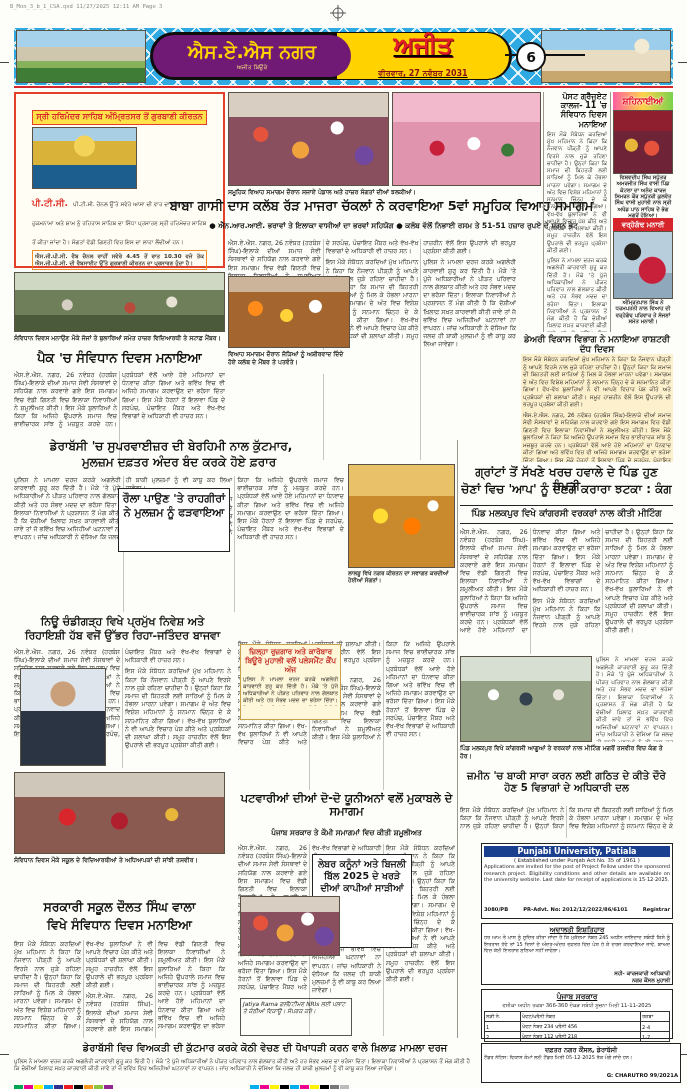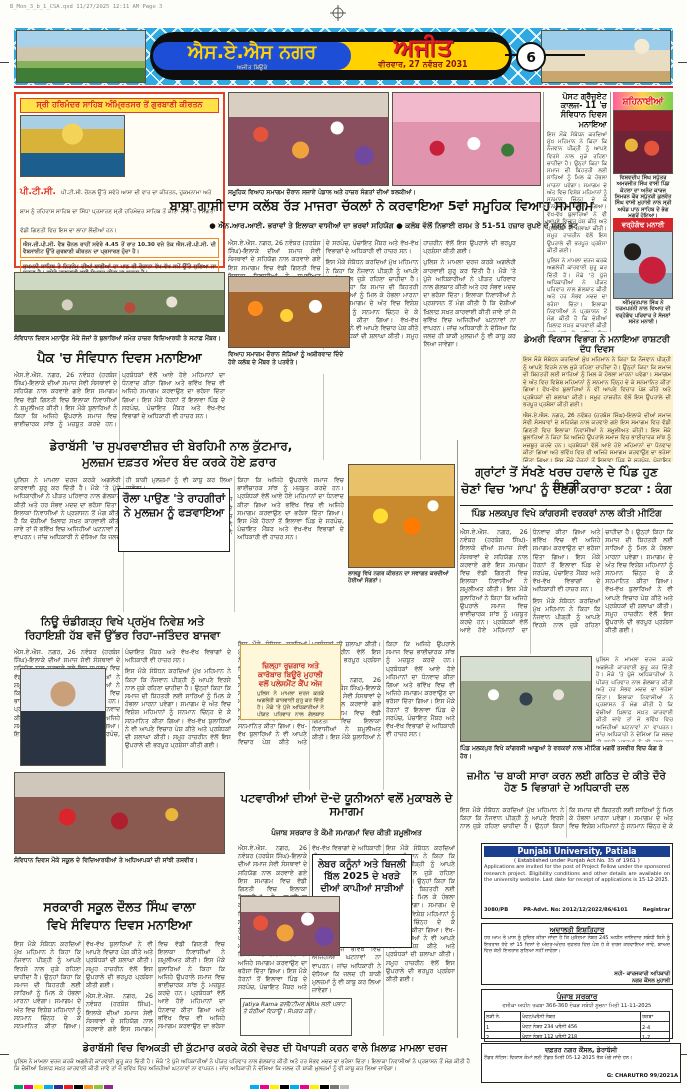--- a/index.html
+++ b/index.html
@@ -17,30 +17,30 @@
   .vrule{background:#9a968c;width:1px;}
   
   #masthead{left:14px;top:28px;width:659px;height:57px;background:
     repeating-linear-gradient(45deg,rgba(255,255,255,.8) 0 2px,transparent 2px 13px),
     repeating-linear-gradient(-45deg,rgba(255,255,255,.8) 0 2px,transparent 2px 13px),
     #2fa9e1;}
   #m-rule{left:14px;top:86px;width:659px;height:2px;background:#d6252b;}
   .ph-mast-left{background:linear-gradient(180deg,#a6d2ec 0 32%,#cfc6ae 32% 58%,#86b25c 58% 72%,#3f7c35 72%);}
   .ph-mast-right{background:radial-gradient(circle at 78% 30%,#f2ead2 0 7px,transparent 8px),linear-gradient(180deg,#9ccdea 0 38%,#e8ddc2 38% 78%,#c8a76e 78%);}
   #m-pill{left:150px;top:32px;width:362px;height:48px;background:#0e0e0e;border-radius:26px;display:flex;align-items:center;padding:3px;box-sizing:border-box;}
-  #m-red{width:198px;height:28px;background:#1d4ed8;border-radius:22px;display:flex;flex-direction:column;align-items:center;justify-content:center;z-index:2;}
+  #m-red{width:198px;height:42px;background:#701a75;border-radius:22px;display:flex;flex-direction:column;align-items:center;justify-content:center;z-index:2;}
   #m-ed{color:#ffd200;font-weight:bold;font-size:19px;line-height:1;}
   #m-ed-sub{color:#ffe680;font-size:6px;margin-top:2px;}
-  #m-yel{flex:1;height:28px;margin-left:-14px;background:#ffd200;border-radius:0 22px 22px 0;display:flex;flex-direction:column;align-items:center;justify-content:flex-end;}
+  #m-yel{flex:1;height:46px;margin-left:-14px;background:#ffd200;border-radius:0 22px 22px 0;display:flex;flex-direction:column;align-items:center;justify-content:space-between;text-decoration:underline;}
   #m-brand{color:#e31e25;font-weight:bold;font-size:24px;line-height:1;text-shadow:1px 1px 0 #7a0d10;}
   #m-date{color:#8c1114;font-weight:bold;font-size:8px;margin-top:1px;}
   #m-circle{left:516px;top:42px;width:26px;height:26px;background:#fff;border:2px solid #111;border-radius:50%;display:flex;align-items:center;justify-content:center;font-weight:bold;font-size:14px;color:#111;z-index:3;}
   #m-line{left:505px;top:54px;width:80px;height:2px;background:#111;}
   
-  #promo{left:14px;top:92px;width:211px;height:176px;border:2px solid #e2402a;background:#fffdf4;box-sizing:border-box;padding:4px;}
+  #promo{left:14px;top:92px;width:211px;height:176px;border:2px solid #e2402a;background:#fffdf4;box-sizing:border-box;padding:16px;}
   #promo-title{background:#ffe24a;border:1px solid #e2402a;color:#d6252b;font-weight:bold;font-size:8px;text-align:center;padding:2px 1px;line-height:1.1;}
   .redlbl{color:#e22a1f;font-weight:bold;font-size:9px;}
   .promo-note{border:1px solid #f08c28;padding:2px;font-size:5.5px;font-weight:bold;color:#3a342a;margin-top:2px;line-height:1.25;text-align:justify;}
   .ph-golden{background:radial-gradient(circle at 50% 30%,#f4d458 0 10px,transparent 11px),linear-gradient(180deg,#a8cfe4 0 22%,#d9b23a 22% 62%,#1c5e8e 62%);}
   
   .ph-pec{background:radial-gradient(circle at 25% 55%,#d6d0c4 0 5px,transparent 6px),radial-gradient(circle at 55% 60%,#b84a3a 0 5px,transparent 6px),radial-gradient(circle at 75% 50%,#e8e2d4 0 5px,transparent 6px),linear-gradient(180deg,#cfd8c2 0 30%,#6e7f5a 30% 72%,#4c5a3c 72%);}
   .ph-crowd-a{background:radial-gradient(circle at 20% 45%,#e5533c 0 7px,transparent 8px),radial-gradient(circle at 45% 62%,#f0a23c 0 8px,transparent 9px),radial-gradient(circle at 68% 38%,#fff 0 6px,transparent 7px),radial-gradient(circle at 85% 68%,#7048a0 0 9px,transparent 10px),linear-gradient(180deg,#d8cfc2 0 26%,#8a4f5e 26%);}
   .ph-wedding-b{background:radial-gradient(circle at 30% 60%,#c81f3a 0 7px,transparent 8px),radial-gradient(circle at 55% 55%,#fff 0 6px,transparent 7px),radial-gradient(circle at 78% 62%,#3d7a3a 0 6px,transparent 7px),linear-gradient(180deg,#f2b9cc 0 32%,#e094ae 32%);}
   .ph-inset-main{background:radial-gradient(circle at 22% 45%,#ff8c1a 0 7px,transparent 8px),radial-gradient(circle at 48% 55%,#ffd23a 0 6px,transparent 7px),radial-gradient(circle at 72% 42%,#fff 0 6px,transparent 7px),linear-gradient(180deg,#cbb49a 0 22%,#a4652f 22%);}
   .ph-nk{background:radial-gradient(circle at 30% 50%,#ffdd33 0 7px,transparent 8px),radial-gradient(circle at 60% 60%,#ff7b00 0 8px,transparent 9px),radial-gradient(circle at 80% 40%,#fff 0 5px,transparent 6px),linear-gradient(180deg,#e8c169 0 30%,#c98a2e 30%);}
@@ -56,21 +56,21 @@
   #sheh-anniv{height:13px;background:#d6252b;color:#fff;font-weight:bold;font-size:7px;display:flex;align-items:center;justify-content:center;}
   .sheh-cap{font-size:5.3px;font-weight:bold;line-height:1.2;color:#222;text-align:center;}
   
   .subbar{font-weight:bold;color:#111;text-align:center;}
   .rulebar{border-top:1px solid #222;border-bottom:1px solid #222;padding:2px 0;}
   
   .insetbox{border:1.5px solid #222;background:#fff;padding:3px;box-sizing:border-box;font-weight:bold;text-align:center;color:#111;line-height:1.25;}
   
   #dairy-box{background:#fcf0cd;padding:2px;box-sizing:border-box;}
   
-  #placement{background:#fff7d9;border:1px solid #caa24a;padding:16px;box-sizing:border-box;}
+  #placement{background:#fff7d9;border:1px solid #caa24a;padding:2px;box-sizing:border-box;}
   #placement .ph-h{color:#c2271f;font-weight:bold;font-size:7.5px;text-align:center;line-height:1.2;margin-bottom:2px;}
   
   .ad{border:1px solid #222;background:#fff;box-sizing:border-box;padding:2px;}
   .ad-blue{background:#1b3f8f;color:#fff;font-weight:bold;font-size:8px;text-align:center;padding:1px 0;}
   .ad-sub{font-size:5.3px;text-align:center;color:#222;}
   .ad-body{font-size:5px;line-height:1.3;text-align:justify;color:#222;}
   .ad-foot{display:flex;justify-content:space-between;font-size:5.2px;font-weight:bold;color:#111;margin-top:1px;}
   .ad-title-u{font-weight:bold;font-size:7px;text-align:center;text-decoration:underline;color:#111;}
   .ad-sign{text-align:right;font-size:5.3px;font-weight:bold;color:#111;}
   table.gov{width:100%;border-collapse:collapse;margin-top:1px;}

